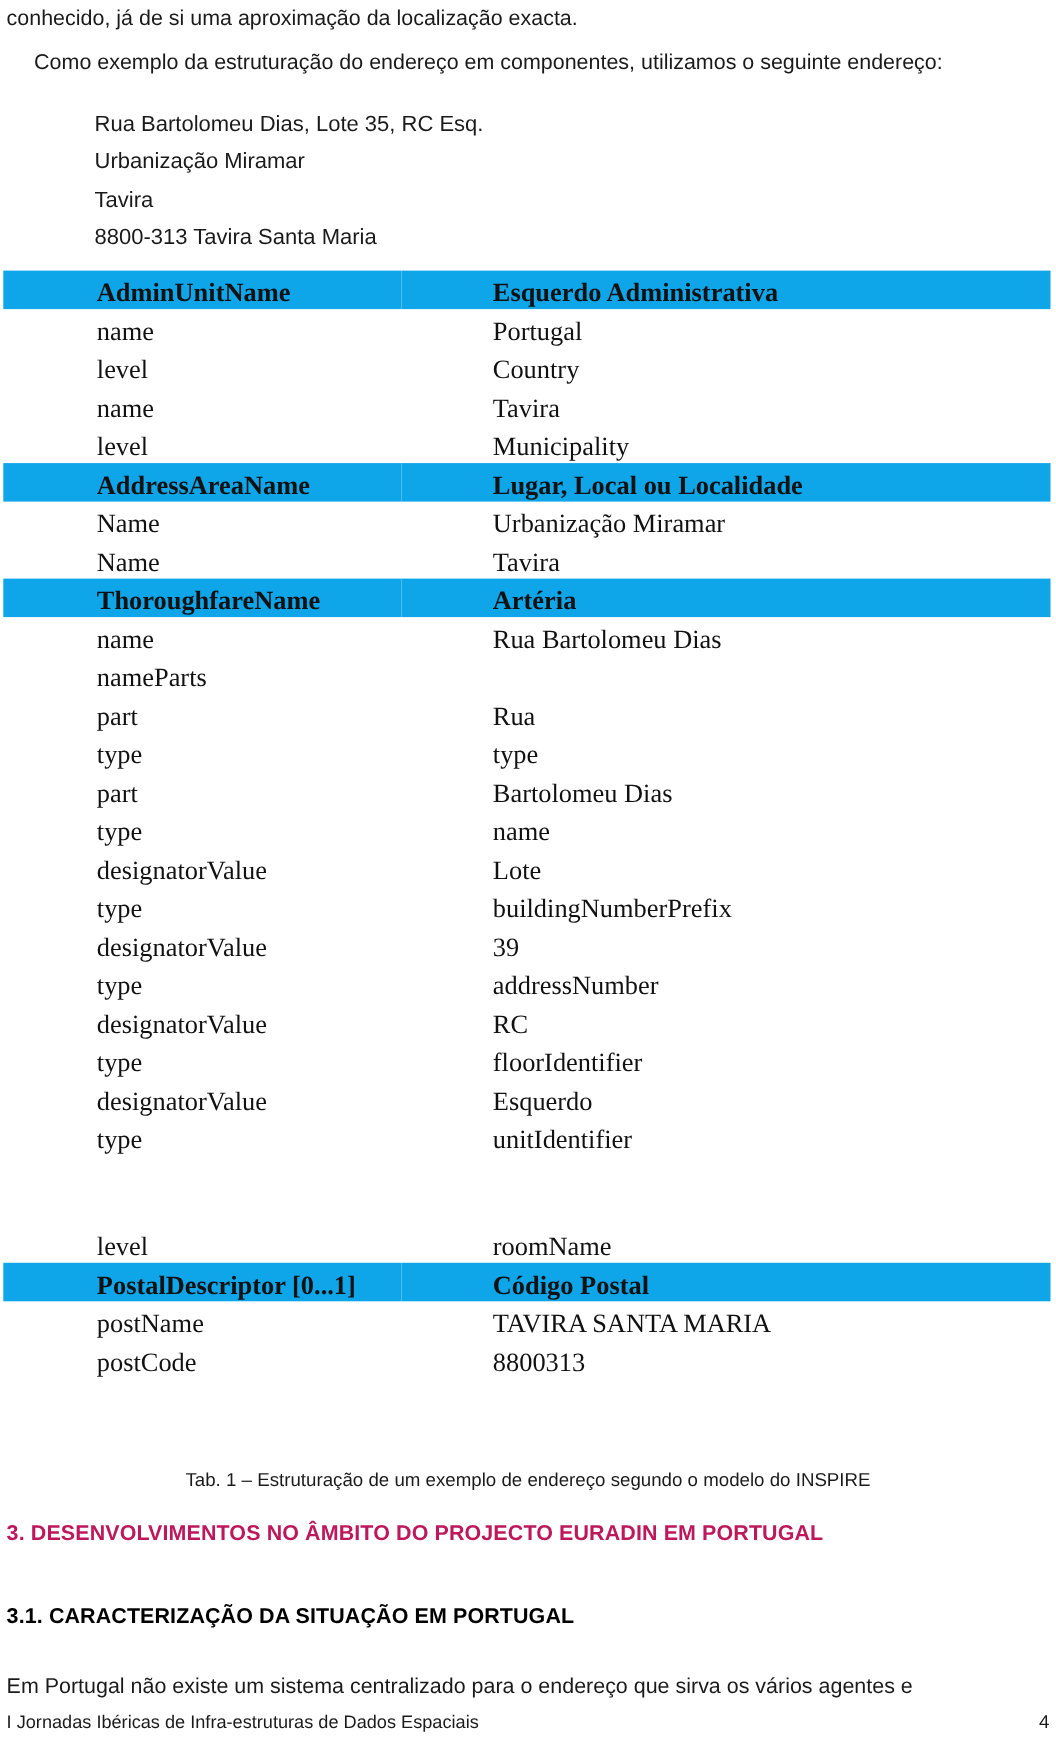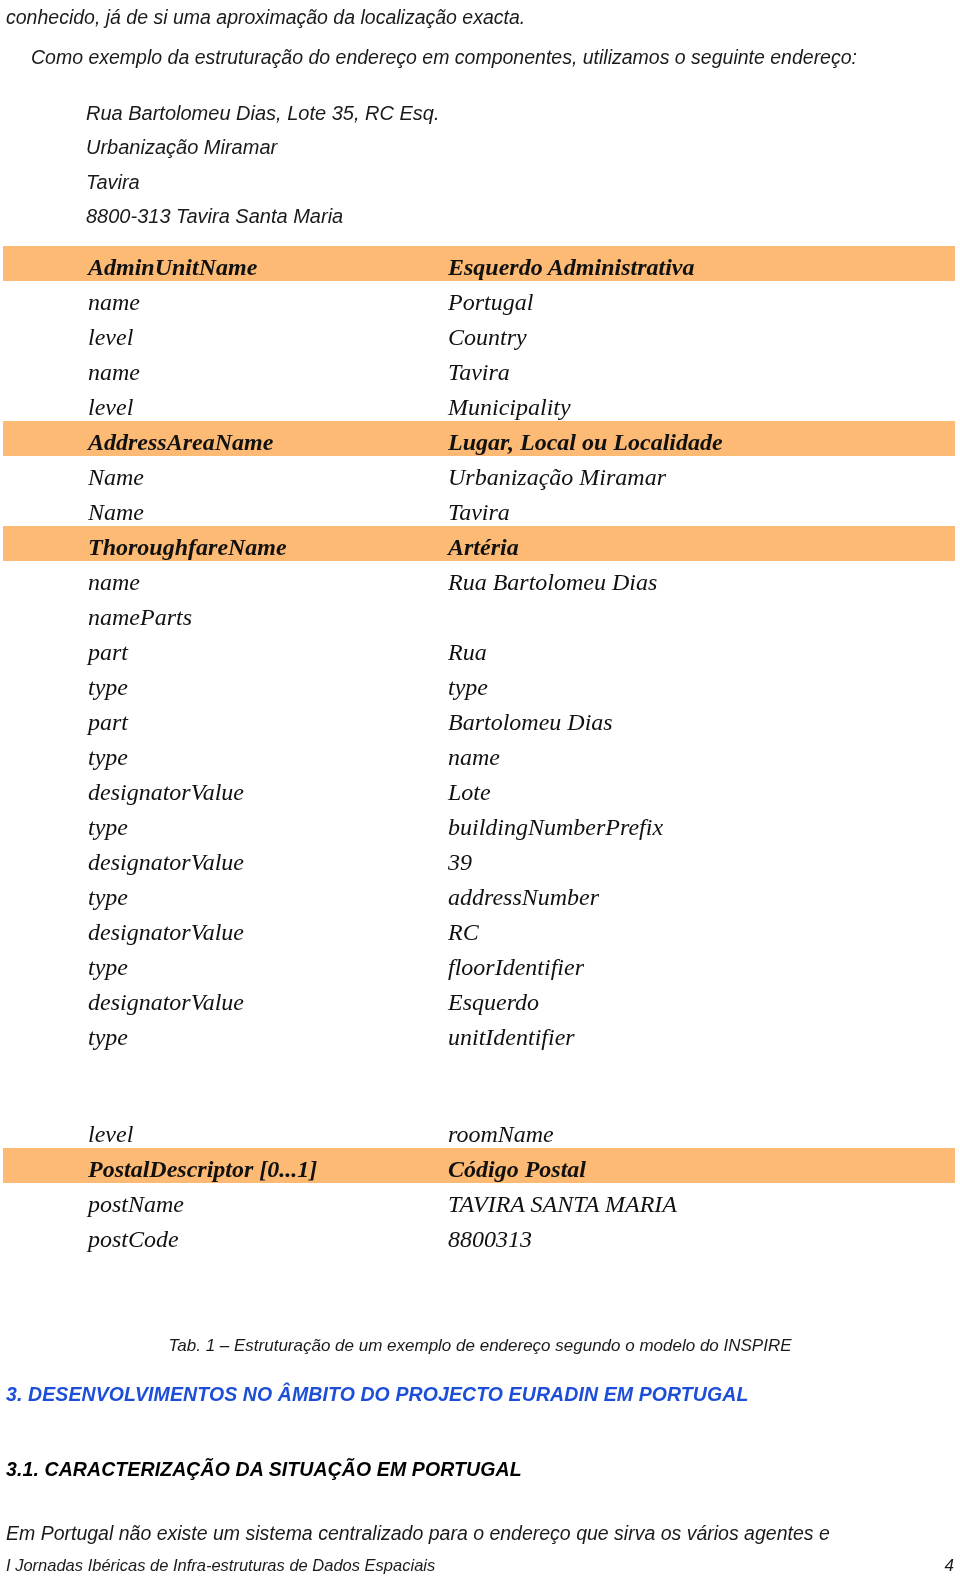--- a/index.html
+++ b/index.html
@@ -16,21 +16,20 @@
     font-family: "Liberation Sans", sans-serif;
     color: #000000;
     overflow: hidden;
   }
 
   .page {
     position: relative;
     width: 792px;
     height: 1593px;
     padding: 16px;
-    font-style: italic;
   }
 
   
   .prose {
     font-family: "Liberation Sans", sans-serif;
     font-size: 19.5px;
     line-height: 1.42;
     color: #1a1a1a;
     margin: 0;
   }
@@ -75,21 +74,21 @@
   }
   .spec-table td {
     padding: 0;
     vertical-align: bottom;
     border: none;
   }
   .spec-table tr {
     height: 35px;
   }
   .spec-table tr.shaded {
-    background: #fdba74;
+    background: #0ea5e9;
   }
   .spec-table tr.gap-row {
     height: 62px;
     background: #ffffff;
   }
   .col-key {
     width: 362px;
   }
   .col-val {
     width: 590px;
@@ -128,21 +127,21 @@
 
   
   .heading-1 {
     position: absolute;
     left: 6px;
     top: 1383px;
     width: 948px;
     font-family: "Liberation Sans", sans-serif;
     font-size: 19.5px;
     font-weight: bold;
-    color: #1d4ed8;
+    color: #be185d;
     letter-spacing: 0.1px;
   }
   .heading-2 {
     position: absolute;
     left: 6px;
     top: 1458px;
     width: 948px;
     font-family: "Liberation Sans", sans-serif;
     font-size: 19.5px;
     font-weight: bold;
@@ -162,21 +161,21 @@
   }
 
   
   .footer {
     position: absolute;
     left: 6px;
     top: 1556px;
     width: 948px;
     display: flex;
     justify-content: space-between;
-    align-items: flex-start;
+    align-items: center;
     font-family: "Liberation Sans", sans-serif;
     font-size: 16.5px;
     color: #1a1a1a;
     gap: 17px;
   }
   .footer-page {
     font-size: 17px;
   }
 </style>
 </head>

